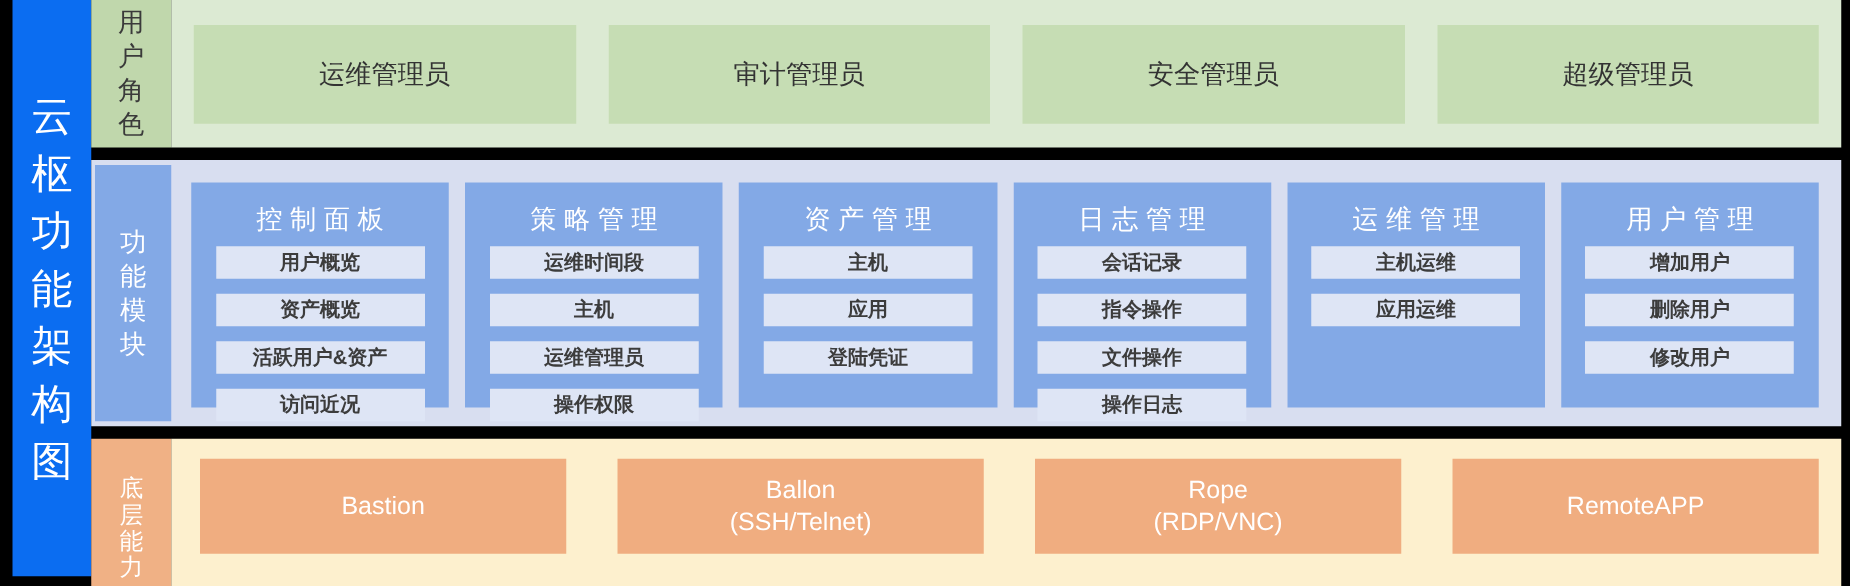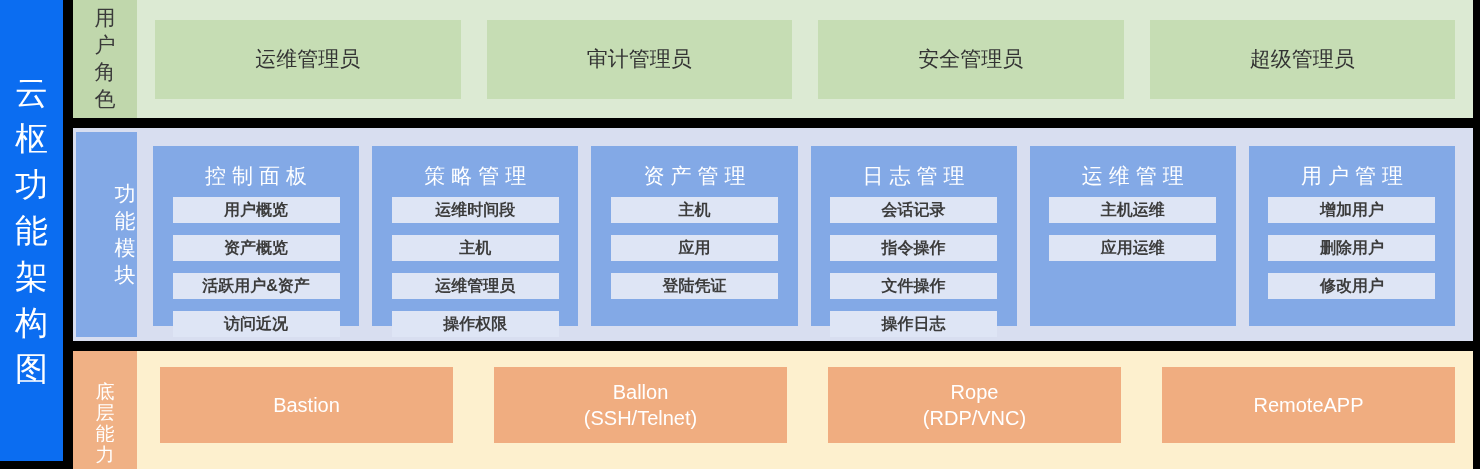--- a/index.html
+++ b/index.html
@@ -5,21 +5,21 @@
   html,body { margin:0; padding:0; }
   body {
     width:1480px; height:469px;
     background:#000;
     position:relative;
     overflow:hidden;
     font-family:"Liberation Sans", sans-serif;
   }
   
   .sidebar {
-    position:absolute; left:0; top:0;
+    position:absolute; left:10px; top:0;
     width:63px; height:461px;
     background:#0b6df1;
     display:flex; align-items:center; justify-content:center;
   }
   .sidebar-title {
     color:#fff; font-size:33px; line-height:46px;
     width:1.15em; text-align:center; word-break:break-all;
   }
   
   .rows {
@@ -45,21 +45,21 @@
   }
   .role-box {
     flex:1; height:79px; background:#c6ddb4;
     display:flex; align-items:center; justify-content:center;
     font-size:21px; color:#333;
   }
   
   .section-modules { height:213px; margin-bottom:10px; background:#d8def0; }
   .modules-label {
     width:61px; margin:4px 0 4px 3px;
-    background:#83a9e6; align-items:center;justify-content:flex-end;
+    background:#83a9e6; align-items:center;
   }
   .modules-label .v-text { color:#fff; }
   .modules-content {
     flex:1; padding:18px 18px 0 16px;
     display:flex; gap:13px; align-items:flex-start; box-sizing:border-box;
   }
   .module-col {
     flex:1; height:180px; background:#83a9e6;
     padding-top:18px; box-sizing:border-box;
   }

